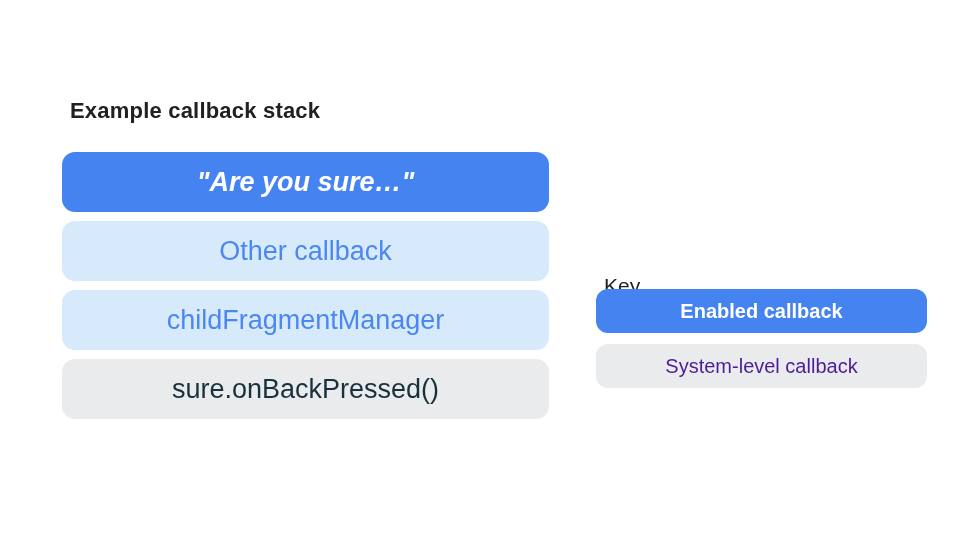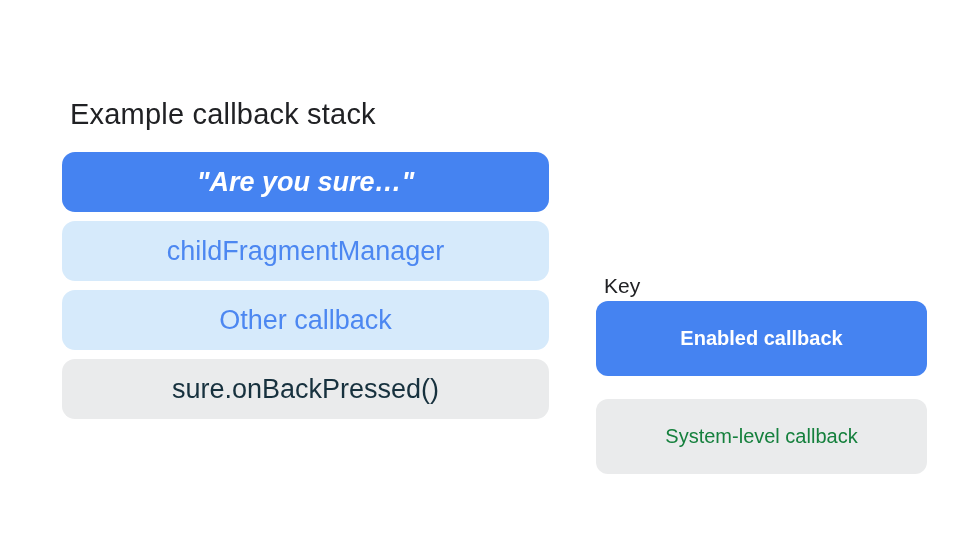--- a/index.html
+++ b/index.html
@@ -6,22 +6,22 @@
   body {
     width: 960px; height: 540px;
     background: #ffffff;
     position: relative;
     overflow: hidden;
     font-family: "Liberation Sans", sans-serif;
   }
   .page-title {
     position: absolute;
     left: 70px; top: 98px;
-    font-size: 29px;
-    font-weight: 400;
+    font-size: 22px;
+    font-weight: 700;
     letter-spacing: 0.2px;
     color: #202124;
   }
   .stack {
     position: absolute;
     left: 62px; top: 152px;
     width: 487px;
     display: flex;
     flex-direction: column;
     gap: 9px;
@@ -49,41 +49,40 @@
   }
   .key {
     position: absolute;
     left: 596px; top: 289px;
     width: 331px;
     display: flex;
     flex-direction: column;
     gap: 11px;
   }
   .key .box {
-    height: 75px;
+    height: 44px;
     border-radius: 12px;
     display: flex;
     align-items: center;
     justify-content: center;
     font-size: 20px;
-    margin-top: 12px;
   }
-  .key .box.system { color: #15803d; text-align: right; }
+  .key .box.system { color: #4c1d95; text-align: right; }
 </style>
 </head>
 <body>
 
 <div class="page-title">Example callback stack</div>
 
 <div class="stack">
   <div class="box enabled">
     <span class="italic-seg">"Are you sure…"</span>
   </div>
+  <div class="box disabled">Other callback</div>
   <div class="box disabled">childFragmentManager</div>
-  <div class="box disabled">Other callback</div>
   <div class="box system">sure.onBackPressed()</div>
 </div>
 
 <div class="key-title">Key</div>
 
 <div class="key">
   <div class="box enabled">Enabled callback</div>
   <div class="box system">System-level callback</div>
 </div>
 

